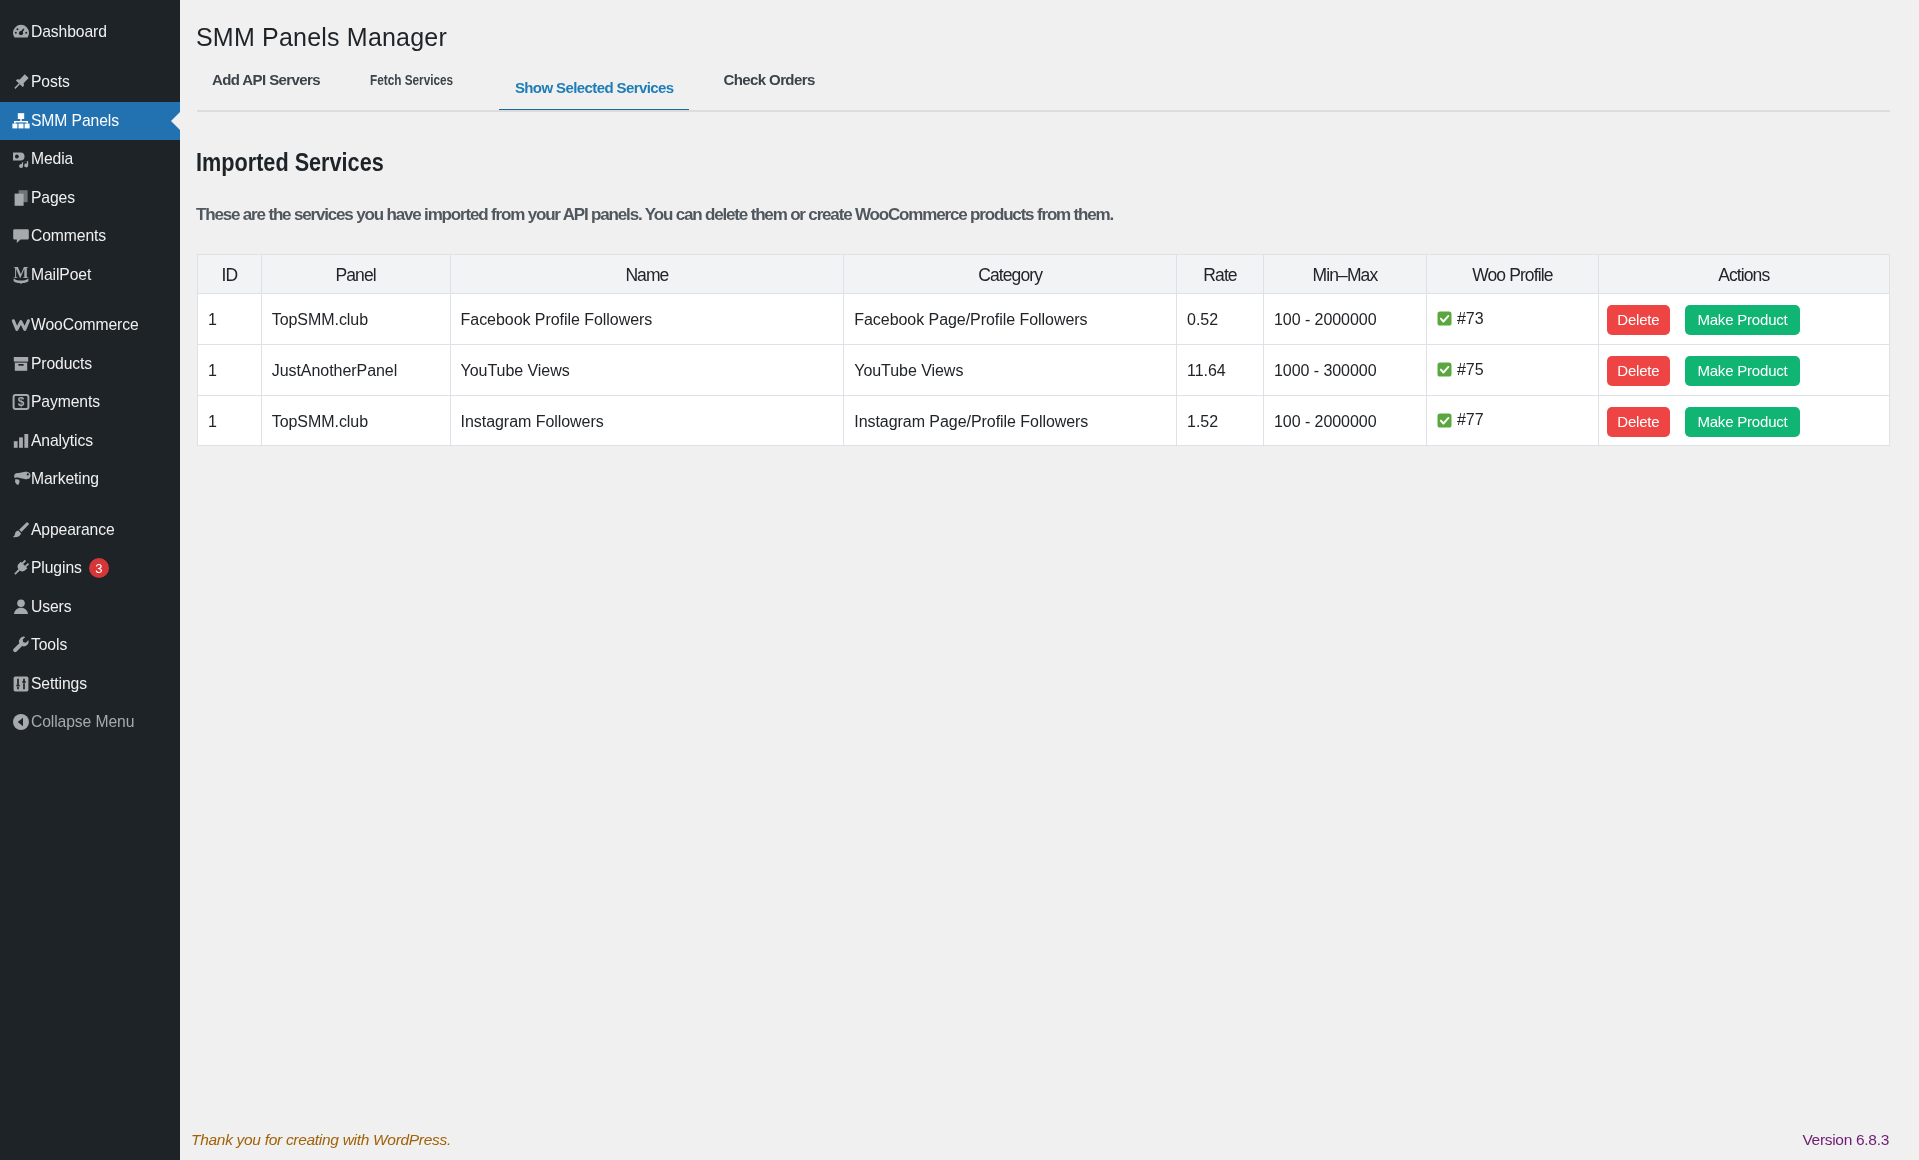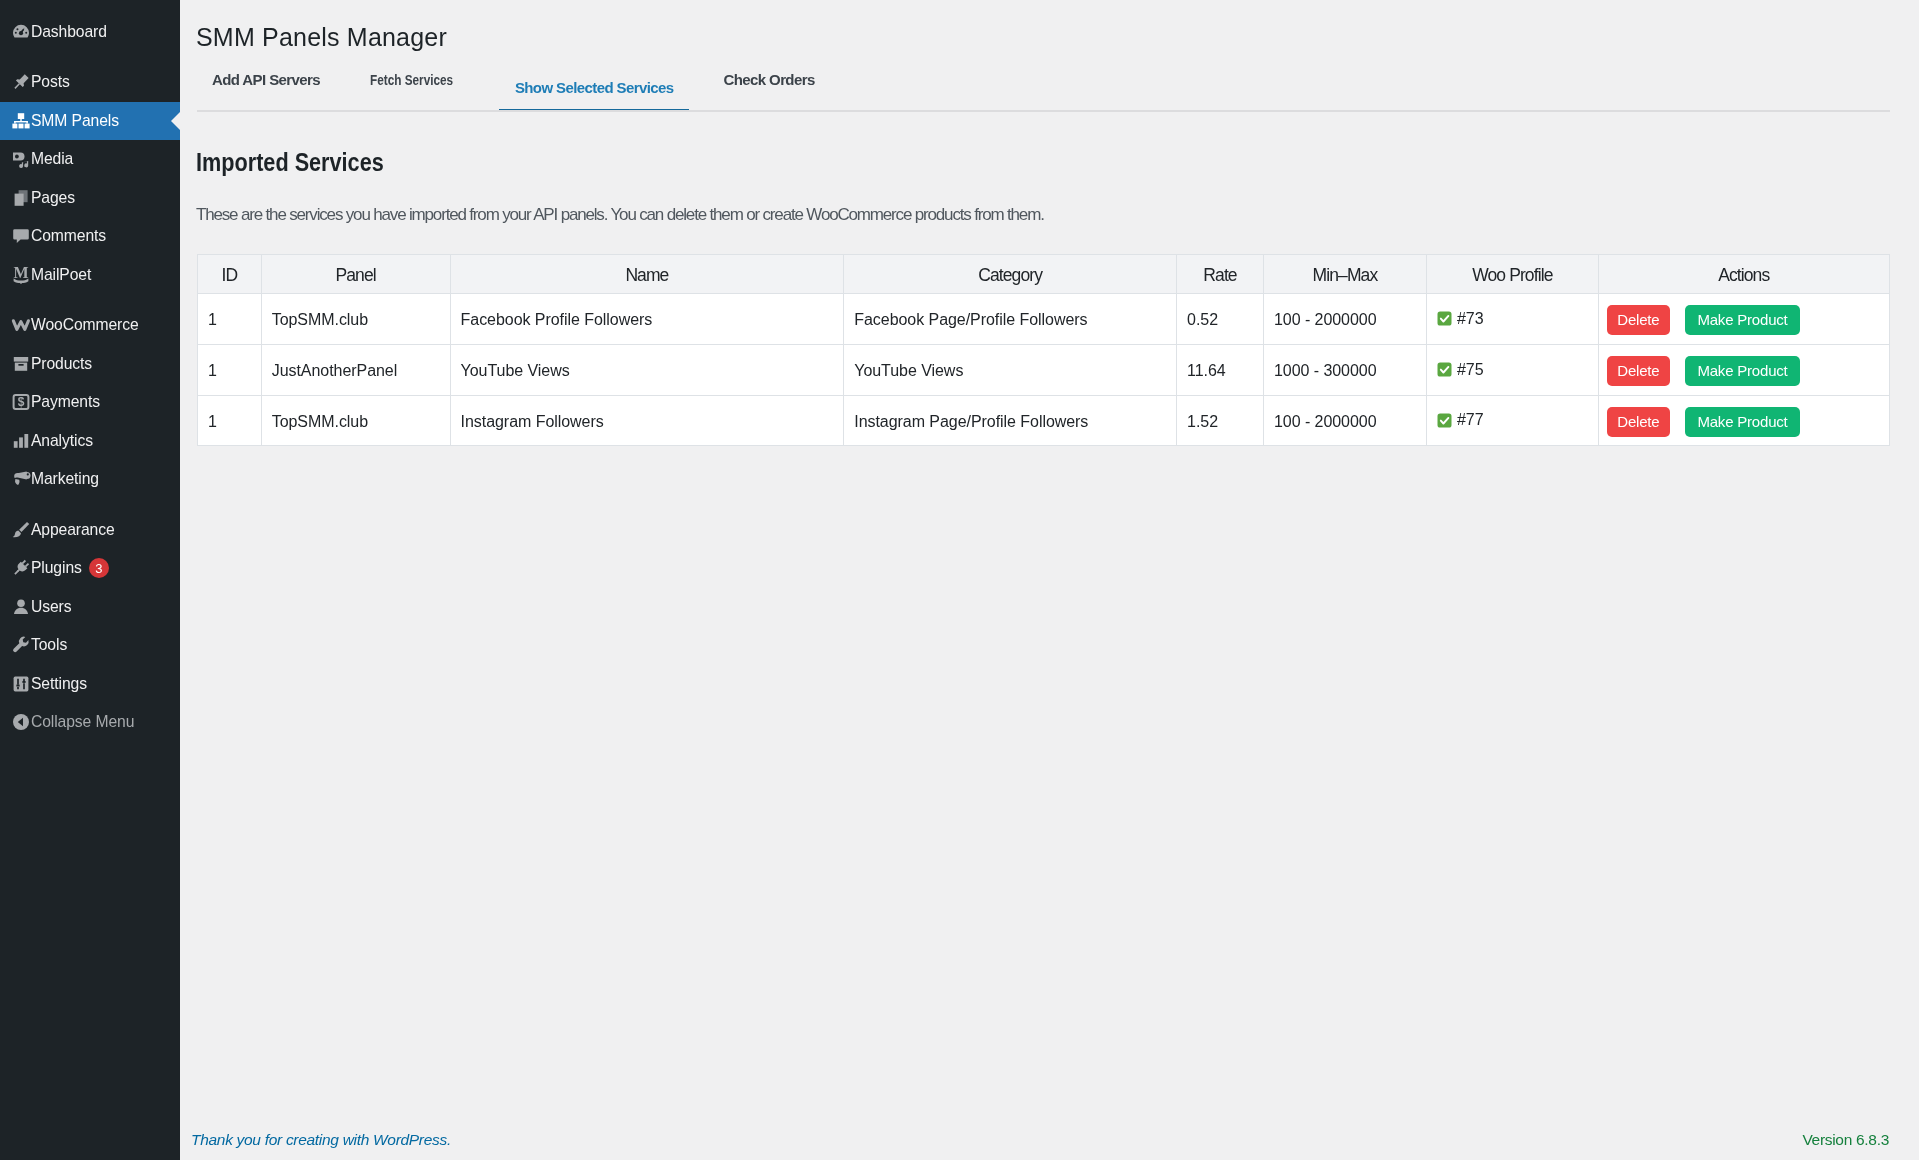--- a/index.html
+++ b/index.html
@@ -22,35 +22,35 @@
 
 #content { position:absolute; left:172px; top:0; width:1739px; height:896px; }
 h1.title { position:absolute; left:24px; top:22.5px; font-size:25px; font-weight:400; color:#1d2327; letter-spacing:0.2px; }
 
 #tabs { position:absolute; left:24px; top:70.5px; display:flex; }
 .tab { font-size:15px; font-weight:bold; color:#3c434a; padding:0 16px 13.5px 16px; letter-spacing:-0.6px; white-space:nowrap; }
 .tab.active { color:#1e7db6; border-bottom:3px solid #15699b; }
 #tabrule { position:absolute; left:25px; top:109.5px; width:1693px; height:2px; background:#dcdcde; }
 
 h2.sec { position:absolute; left:24px; top:148px; font-size:25px; font-weight:bold; color:#1d2327; letter-spacing:0; transform:scaleX(0.866); transform-origin:0 50%; }
-p.desc { position:absolute; left:24px; top:205px; font-size:17px; color:#50575e; letter-spacing:-1.17px; }
+p.desc { position:absolute; left:24px; top:205px; font-size:17px; color:#50575e; letter-spacing:-1.17px;font-weight:bold; }
 
 
 #tbl { position:absolute; left:25px; top:253.5px; border-collapse:collapse; table-layout:fixed; background:#fff; }
 #tbl th, #tbl td { border:1px solid #dee2e6; }
 #tbl th { height:39.5px; background:#f2f3f5; font-size:17.5px; font-weight:normal; color:#212529; text-align:center; letter-spacing:-0.9px; padding-top:3px; }
 #tbl td { height:50.8px; font-size:16px; color:#212529; padding:2.5px 0 0 10px; letter-spacing:-0.05px; vertical-align:middle; }
 .btn { display:inline-block; border-radius:5px; color:#fff; font-size:15px; line-height:30px; height:30px; padding:0 10.5px; letter-spacing:-0.2px; }
 .btn.red { background:#ef4444; }
 .btn.green { background:#10b573; margin-left:15px; padding:0 12.5px; }
 .chk { display:inline-block; vertical-align:-2.5px; margin-right:5px; }
 
 
-#foot-l { position:absolute; left:19px; top:1131px; font-size:15.5px; font-style:italic; color:#0369a1; letter-spacing:-0.3px; }
-#foot-r { position:absolute; right:22px; top:1131px; font-size:15.5px; color:#15803d; letter-spacing:-0.3px; }
+#foot-l { position:absolute; left:19px; top:1131px; font-size:15.5px; font-style:italic; color:#a16207; letter-spacing:-0.3px; }
+#foot-r { position:absolute; right:22px; top:1131px; font-size:15.5px; color:#701a75; letter-spacing:-0.3px; }
 </style>
 </head>
 <body>
 <div id="sidebar">
   <div id="menu">
     <div class="mi">
         <span class="ic">
           <svg width="20" height="20" viewBox="0 0 20 20">
             <path d="M10 2.8a8 8 0 0 1 8 8c0 1.8-.6 3.4-1.5 4.8H3.5A8 8 0 0 1 2 10.8a8 8 0 0 1 8-8z" fill="#a7aaad"></path>
             <circle cx="10" cy="11.2" r="2.1" fill="#1d2327"></circle>

